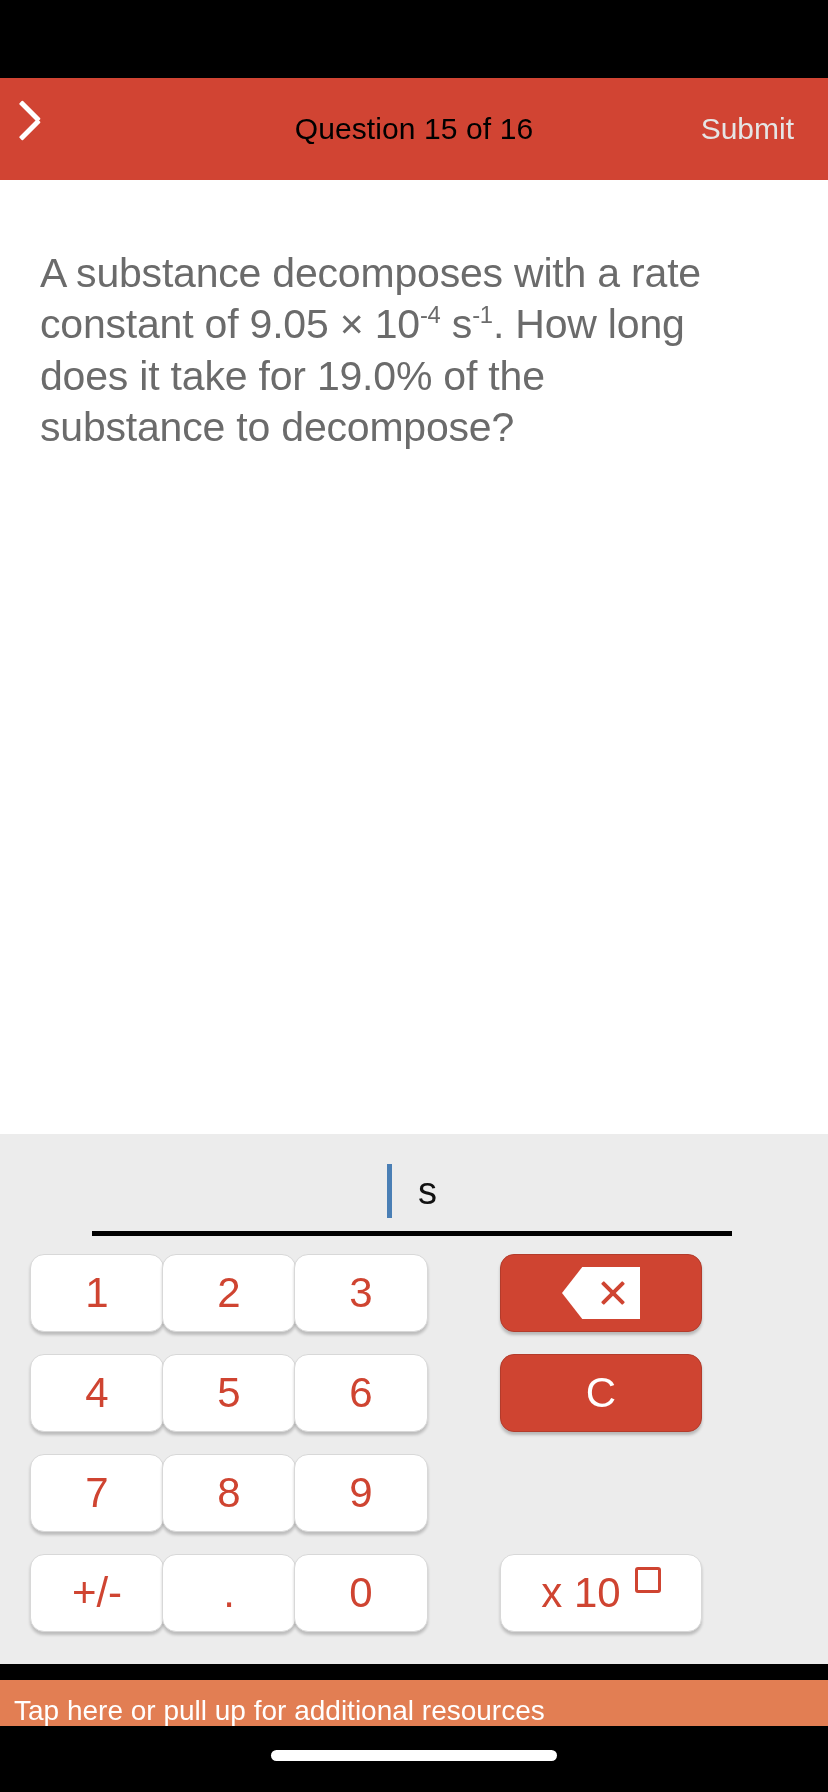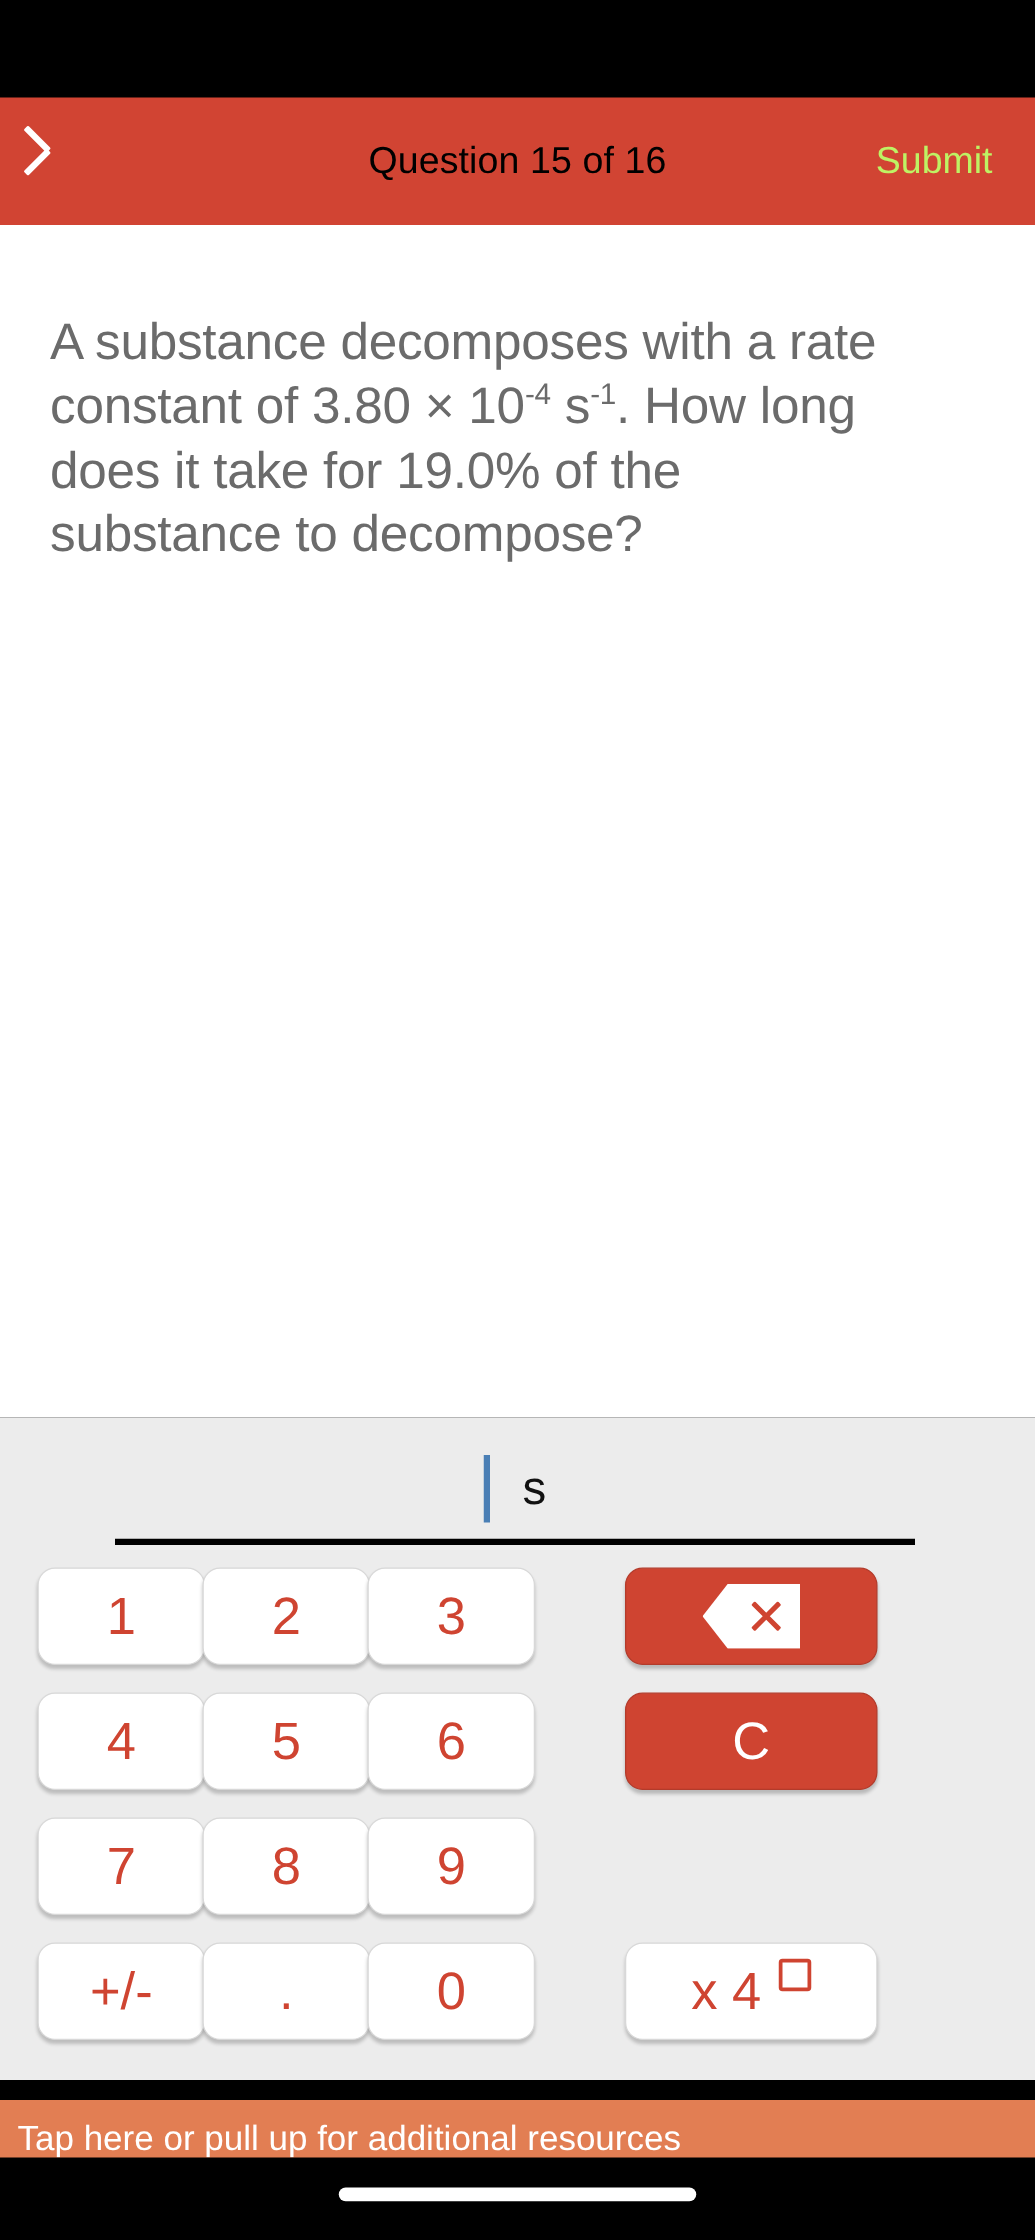--- a/index.html
+++ b/index.html
@@ -69,21 +69,21 @@
     text-align: center;
     color: #000000;
     font-size: 30px;
     letter-spacing: 0.1px;
   }
   .submit-btn {
     position: absolute;
     right: 34px; top: 0;
     height: 126px;
     line-height: 102px;
-    color: #bef264;
+    color: #e5e5e5;
     font-size: 30px;
   }
 
   
   .content {
     position: absolute;
     top: 180px; left: 0;
     width: 828px;
     height: 954px;
     background: #ffffff;
@@ -257,21 +257,21 @@
 
   <div class="header">
     <div class="back-btn">
       <span class="chev"></span>
     </div>
     <div class="header-title">Question 15 of 16</div>
     <div class="submit-btn">Submit</div>
   </div>
 
   <div class="content">
-    <div class="question"><span>A substance decomposes with a rate constant of 3.80 × 10</span><sup>-4</sup><span> s</span><sup>-1</sup><span>. How long does it take for 19.0% of the substance to decompose?</span></div>
+    <div class="question"><span>A substance decomposes with a rate constant of 9.05 × 10</span><sup>-4</sup><span> s</span><sup>-1</sup><span>. How long does it take for 19.0% of the substance to decompose?</span></div>
   </div>
 
   <div class="keypad">
 
     <div class="answer-row">
       <div class="answer-inner">
         <span class="caret"></span>
         <span></span>
         <span class="unit">s</span>
       </div>
@@ -300,21 +300,21 @@
       <span class="bksp">
         <span class="shape"></span>
           <span class="x"></span>
       </span>
     </div>
 
     <div class="key act" style="left:500px; top:220px; width:202px; height:78px;">C</div>
 
     <div class="key wide" style="left:500px; top:420px; width:202px; height:78px;">
       <span class="exp-label">
-        <span>x 4</span>
+        <span>x 10</span>
         <span class="exp-box"></span>
       </span>
     </div>
 
   </div>
 
   <div class="banner">
     <span class="banner-text">Tap here or pull up for additional resources</span>
   </div>
 

